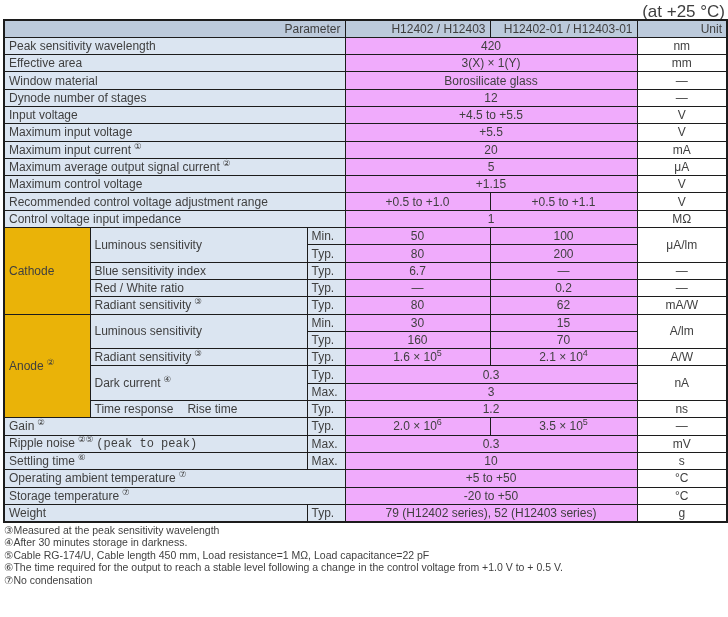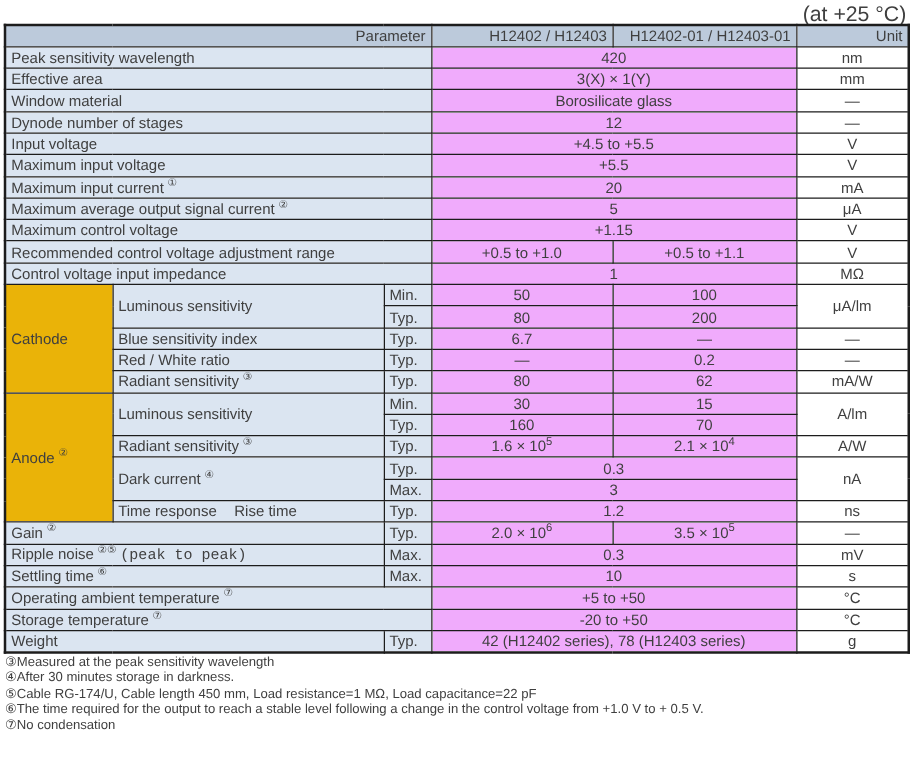--- a/index.html
+++ b/index.html
@@ -245,21 +245,21 @@
     <td class="un">°C</td>
   </tr>
   <tr>
     <td class="pl" colspan="3"><span>Storage temperature</span><sup class="fn">⑦</sup></td>
     <td class="vl" colspan="2">-20 to +50</td>
     <td class="un">°C</td>
   </tr>
   <tr>
     <td class="pl" colspan="2"><span>Weight</span></td>
     <td class="cd">Typ.</td>
-    <td class="vl" colspan="2">42 (H12402 series), 78 (H12403 series)</td>
+    <td class="vl" colspan="2">79 (H12402 series), 52 (H12403 series)</td>
     <td class="un">g</td>
   </tr>
 </tbody>
   </table>
 
 <div class="footnotes">
   <div>③Measured at the peak sensitivity wavelength</div>
   <div>④After 30 minutes storage in darkness.</div>
   <div>⑤Cable RG-174/U, Cable length 450 mm, Load resistance=1 MΩ, Load capacitance=22 pF</div>
   <div>⑥The time required for the output to reach a stable level following a change in the control voltage from +1.0 V to + 0.5 V.</div>

